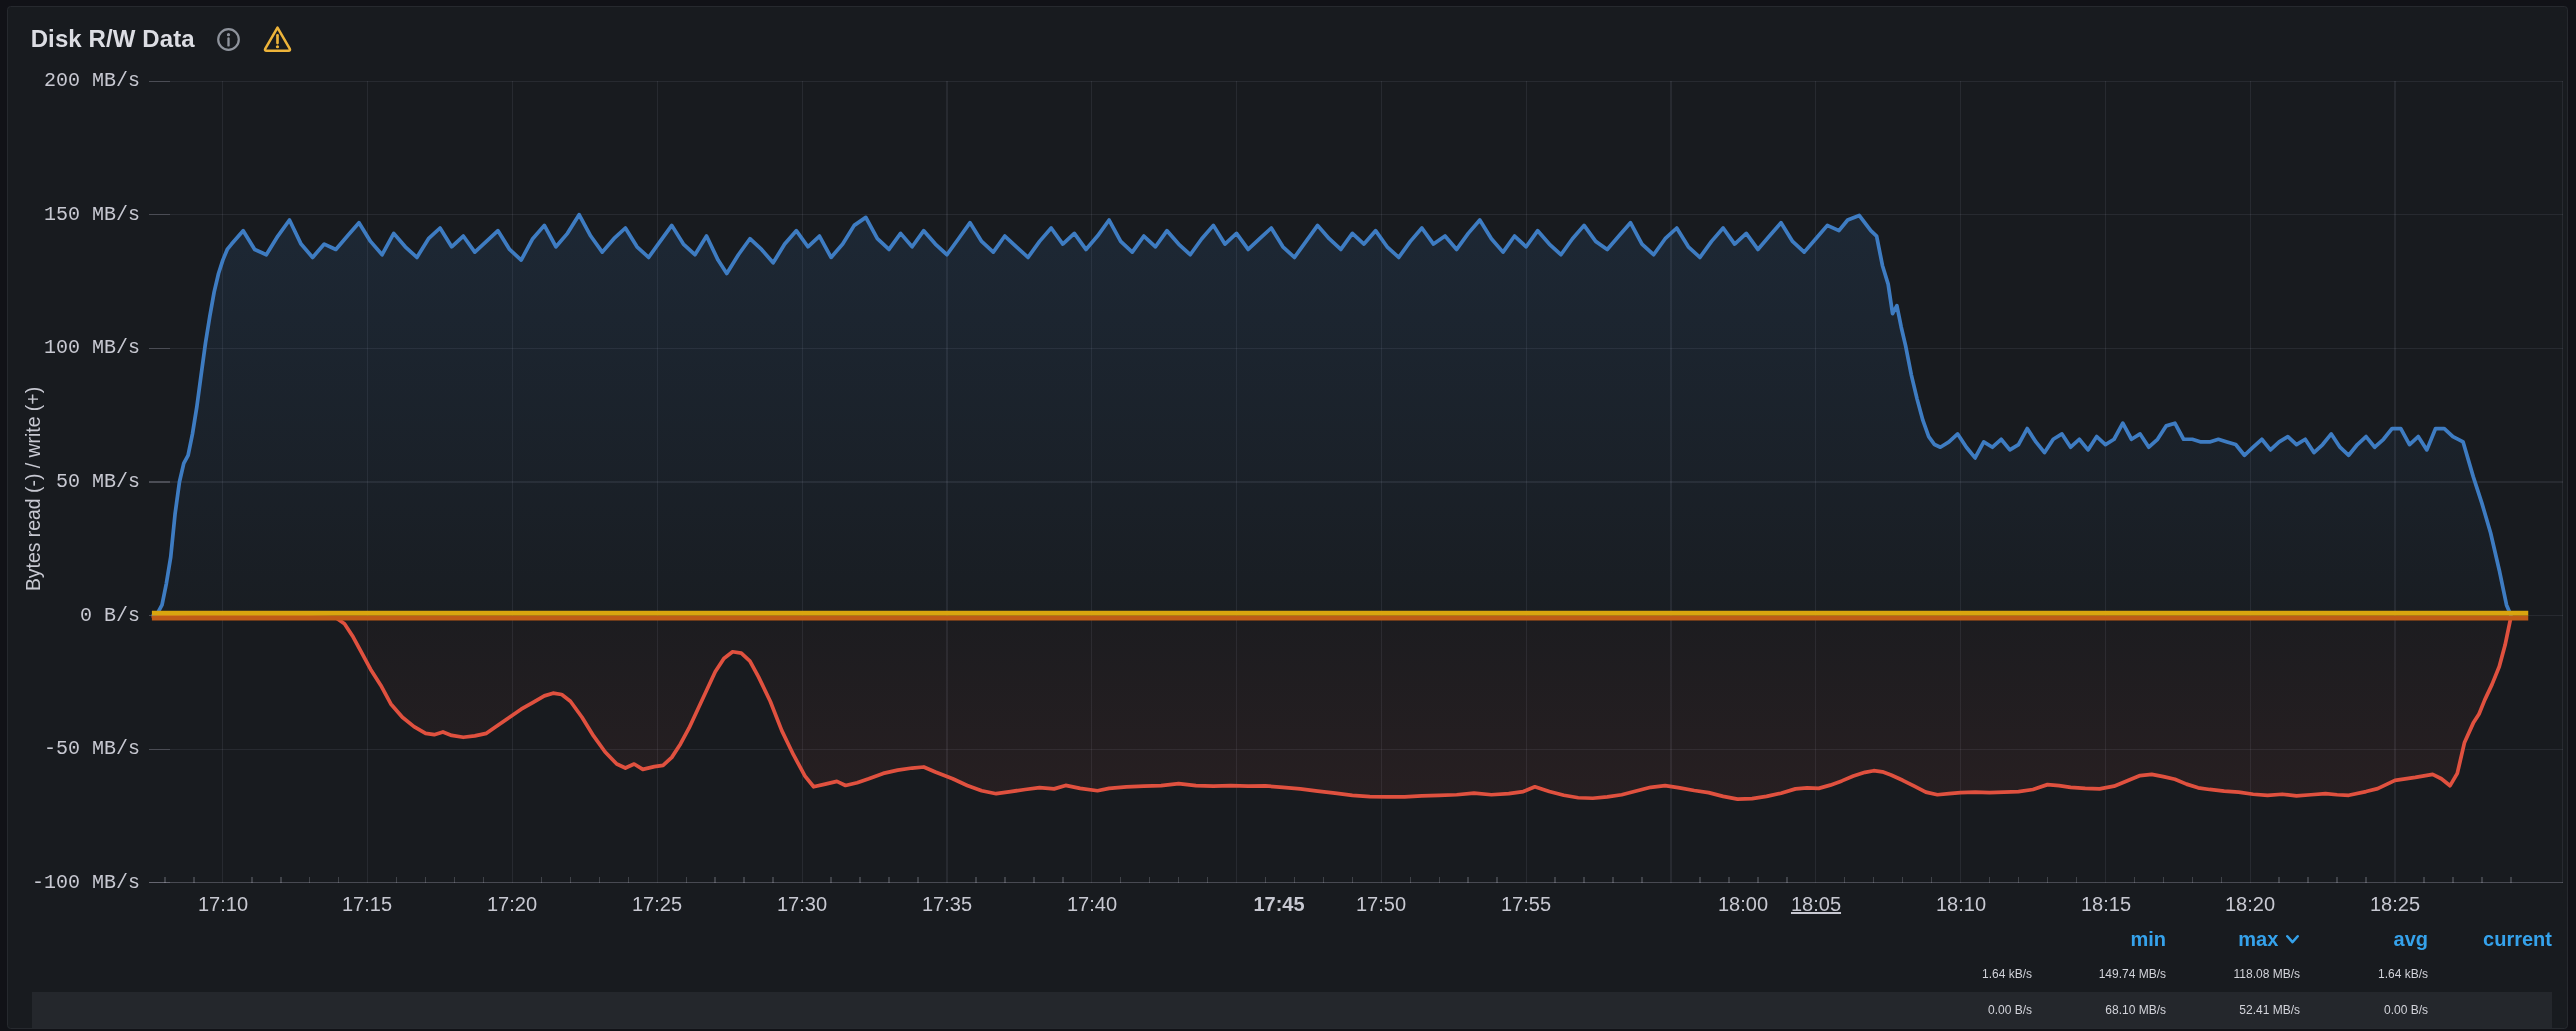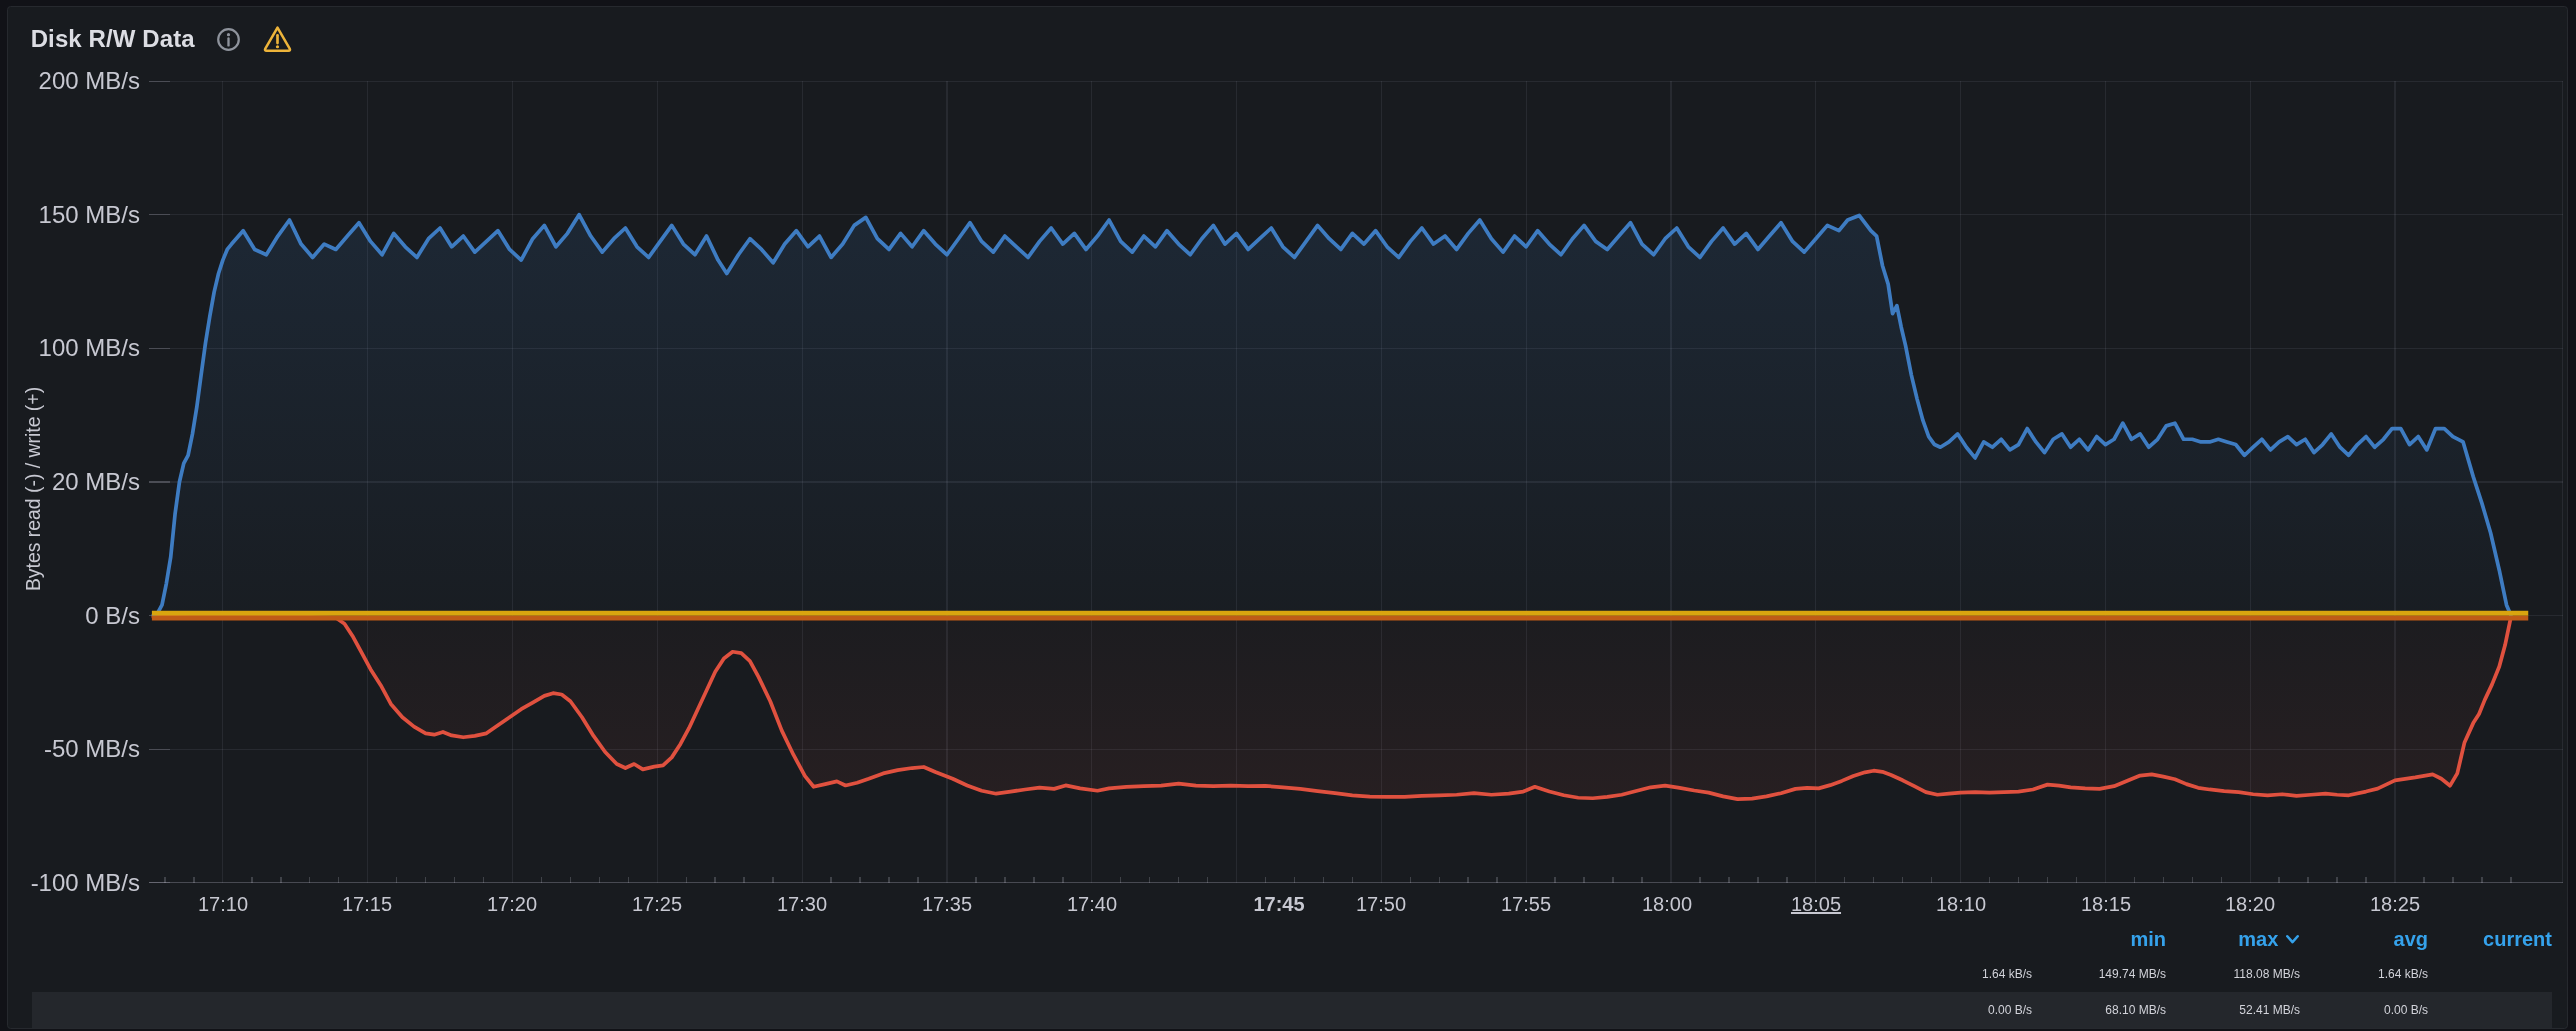--- a/index.html
+++ b/index.html
@@ -8,21 +8,21 @@
   #panel{position:absolute;left:7.4px;top:6px;width:2561px;height:1023px;
          background:var(--panel-bg,#181b1f);border:0.7px solid var(--panel-border,#26292e);
          border-radius:3.7px;box-sizing:border-box;}
   
   #panel-header{position:absolute;left:22.3px;top:15px;height:34px;display:flex;align-items:center;gap:21px;}
   #panel-title{font-size:24px;font-weight:600;color:#dcdde3;letter-spacing:0.1px;cursor:pointer;}
   .hicon{display:flex;align-items:center;justify-content:center;cursor:pointer;}
   
   #chart-svg{position:absolute;left:149px;top:81px;width:2414px;height:802px;}
   
-  .ytick{position:absolute;right:2436px;font-size:24px;color:#c7c8d1;white-space:nowrap;line-height:22.3px;}
+  .ytick{position:absolute;right:2436px;font-size:20px;color:#c7c8d1;white-space:nowrap;line-height:22.3px;font-family:Liberation Mono, monospace;}
   .xtick{position:absolute;top:893px;width:104px;text-align:center;font-size:20px;color:#c7c8d1;line-height:22.3px;}
   #y-axis-title{position:absolute;left:25px;top:482px;transform:translate(-50%,-50%) rotate(-90deg);
                 font-size:19.4px;color:#c7c8d1;white-space:nowrap;}
   
   #legend{position:absolute;left:7.4px;top:922px;width:2561px;box-sizing:border-box;
           padding-left:25px;padding-right:16.4px;}
   .lgrid{display:grid;grid-template-columns:1fr 134px 134px 128px 124px;align-items:center;}
   .lheader{height:34px;}
   .lrow{height:36px;}
   .lrow.hl{background:var(--row-highlight,rgba(204,204,220,0.07));}
@@ -176,37 +176,37 @@
       <polyline points="5.8,719.4 60.3,719.8 138.1,719.8 215.9,719.8 251.0,720.9 262.6,728.8 274.3,746.7 286.0,768.3 297.6,789.8 311.3,811.3 324.9,836.5 340.4,854.4 356.0,867.0 371.6,876.0 383.2,877.8 394.9,874.2 406.6,878.8 422.2,881.3 437.7,879.5 453.3,876.0 468.8,865.2 484.4,854.4 500.0,843.6 515.5,834.7 531.1,825.7 542.8,822.1 554.4,823.9 566.1,832.9 581.7,854.4 597.2,879.5 612.8,901.1 628.4,917.2 640.0,922.6 651.7,917.2 663.4,924.4 678.9,920.8 690.6,919.0 702.3,908.3 714.0,890.3 725.6,868.8 737.3,843.6 749.0,818.5 760.7,793.4 772.3,775.4 784.0,766.5 795.7,768.3 807.3,779.0 819.0,800.6 834.6,832.9 850.1,872.4 865.7,904.7 881.3,933.4 892.9,947.8 908.5,944.2 924.1,940.6 935.7,946.0 951.3,942.4 966.9,937.0 986.3,929.8 1005.8,925.5 1025.2,922.6 1040.8,921.2 1056.4,928.0 1079.7,937.0 1099.2,946.0 1118.6,953.1 1138.1,957.1 1157.5,954.2 1177.0,951.4 1196.4,948.8 1215.9,950.6 1231.4,946.0 1250.9,949.9 1274.2,953.1 1289.8,949.9 1313.2,947.8 1336.5,947.0 1359.8,946.3 1383.2,943.5 1406.5,946.3 1429.9,947.0 1453.2,946.3 1476.6,947.0 1499.9,946.7 1523.3,948.5 1546.6,950.6 1569.9,953.5 1593.3,956.4 1616.6,959.2 1640.0,961.0 1663.3,961.4 1686.7,961.4 1710.0,960.0 1733.4,959.2 1756.7,958.5 1780.1,956.4 1803.4,958.5 1826.7,957.1 1846.2,954.2 1861.8,947.8 1881.2,954.2 1900.7,959.2 1920.1,962.5 1939.6,963.2 1959.0,961.4 1978.5,958.5 1997.9,953.5 2017.4,948.5 2036.8,946.3 2056.3,949.2 2075.8,952.8 2095.2,955.7 2114.7,960.7 2134.1,964.3 2153.6,963.6 2173.0,960.7 2192.5,956.4 2211.9,950.6 2227.5,949.2 2243.1,949.9 2258.6,945.6 2274.2,939.9 2289.7,933.4 2305.3,928.4 2317.0,926.2 2328.7,927.7 2340.3,932.0 2355.9,939.1 2371.5,947.0 2387.0,954.9 2402.6,958.5 2418.1,957.1 2433.7,955.7 2453.2,954.9 2472.6,955.7 2492.1,954.9 2511.5,954.2 2531.0,951.4 2550.4,944.9 2566.0,946.3 2581.6,948.5 2601.0,949.9 2620.5,950.6 2639.9,947.0 2659.4,939.1 2674.9,932.7 2690.5,931.2 2706.1,934.1 2721.6,937.7 2737.2,944.2 2752.8,949.2 2768.3,951.4 2787.8,953.5 2807.2,954.9 2826.7,957.8 2846.1,959.2 2865.6,957.8 2885.0,960.0 2904.5,958.5 2924.0,957.1 2939.5,958.5 2955.1,959.2 2978.4,954.2 2994.0,950.3 3017.3,939.1 3044.6,935.2 3067.9,931.2 3079.6,937.0 3091.3,946.3 3101.0,929.8 3110.7,888.2 3122.4,862.3 3130.2,850.1 3137.9,831.1 3147.7,810.3 3157.4,786.2 3165.2,757.5 3173.0,719.8" fill="none" stroke="#e0513f" stroke-width="5" stroke-linejoin="round" stroke-linecap="round"></polyline>
       <polyline points="5.8,717.3 11.7,714.4 17.5,703.6 23.3,674.9 29.2,639.0 35.0,581.6 40.9,538.5 46.7,513.4 52.5,502.6 58.4,473.9 64.2,438.0 70.0,394.9 75.9,351.8 81.7,315.9 87.5,283.6 93.4,258.5 99.2,240.5 105.1,226.2 110.9,219.0 126.5,201.0 142.0,226.2 157.6,233.3 173.1,208.2 188.7,186.7 204.3,219.0 219.8,236.9 235.4,219.0 251.0,226.2 266.5,208.2 282.1,190.3 297.6,215.4 313.2,233.3 328.8,204.6 344.3,222.6 359.9,236.9 375.5,211.8 391.0,197.4 406.6,222.6 422.2,208.2 437.7,229.8 453.3,215.4 468.8,201.0 484.4,226.2 500.0,240.5 515.5,211.8 531.1,193.9 546.7,222.6 562.2,204.6 577.8,179.5 593.4,208.2 608.9,229.8 624.5,211.8 640.0,197.4 655.6,222.6 671.2,236.9 686.7,215.4 702.3,193.9 717.9,219.0 733.4,233.3 749.0,208.2 764.5,240.5 776.2,258.5 791.8,233.3 807.3,211.8 822.9,226.2 838.5,244.1 854.0,219.0 869.6,201.0 885.2,222.6 900.7,208.2 916.3,236.9 931.9,219.0 947.4,193.9 963.0,183.1 978.5,211.8 994.1,226.2 1009.7,204.6 1025.2,222.6 1040.8,201.0 1056.4,219.0 1071.9,233.3 1087.5,211.8 1103.0,190.3 1118.6,215.4 1134.2,229.8 1149.7,208.2 1165.3,222.6 1180.9,236.9 1196.4,215.4 1212.0,197.4 1227.6,219.0 1243.1,204.6 1258.7,226.2 1274.2,208.2 1289.8,186.7 1305.4,215.4 1320.9,229.8 1336.5,208.2 1352.1,222.6 1367.6,201.0 1383.2,219.0 1398.8,233.3 1414.3,211.8 1429.9,193.9 1445.4,219.0 1461.0,204.6 1476.6,226.2 1492.1,211.8 1507.7,197.4 1523.3,222.6 1538.8,236.9 1554.4,215.4 1569.9,193.9 1585.5,211.8 1601.1,226.2 1616.6,204.6 1632.2,219.0 1647.8,201.0 1663.3,222.6 1678.9,236.9 1694.5,215.4 1710.0,197.4 1725.6,219.0 1741.1,208.2 1756.7,226.2 1772.3,204.6 1787.8,186.7 1803.4,211.8 1819.0,229.8 1834.5,208.2 1850.1,222.6 1865.6,201.0 1881.2,219.0 1896.8,233.3 1912.3,211.8 1927.9,193.9 1943.5,215.4 1959.0,226.2 1974.6,208.2 1990.2,190.3 2005.7,219.0 2021.3,233.3 2036.8,211.8 2052.4,197.4 2068.0,222.6 2083.5,236.9 2099.1,215.4 2114.7,197.4 2130.2,219.0 2145.8,204.6 2161.4,226.2 2176.9,208.2 2192.5,190.3 2208.0,215.4 2223.6,229.8 2239.2,211.8 2254.7,193.9 2270.3,201.0 2282.0,186.7 2297.5,180.6 2313.1,201.0 2320.9,208.2 2328.7,247.7 2336.4,272.8 2342.3,312.3 2348.1,301.6 2353.9,330.3 2359.8,355.4 2367.6,394.9 2375.3,427.2 2383.1,455.9 2390.9,477.5 2398.7,488.2 2406.5,491.8 2418.1,484.7 2429.8,473.9 2441.5,491.8 2453.2,506.2 2464.8,484.7 2476.5,491.8 2488.2,481.1 2499.9,495.4 2511.5,488.2 2523.2,466.7 2534.9,484.7 2546.5,499.0 2558.2,481.1 2569.9,473.9 2581.6,491.8 2593.2,481.1 2604.9,495.4 2616.6,477.5 2628.3,488.2 2639.9,481.1 2651.6,459.5 2663.3,481.1 2674.9,473.9 2686.6,491.8 2698.3,481.1 2710.0,463.1 2721.6,459.5 2733.3,481.1 2745.0,481.1 2756.6,484.7 2768.3,484.7 2780.0,481.1 2791.7,484.7 2803.3,488.2 2815.0,502.6 2826.7,491.8 2838.4,481.1 2850.0,495.4 2861.7,484.7 2873.4,477.5 2885.0,488.2 2896.7,481.1 2908.4,499.0 2920.1,488.2 2931.7,473.9 2943.4,491.8 2955.1,502.6 2966.8,488.2 2978.4,477.5 2990.1,491.8 3001.8,481.1 3013.4,466.7 3025.1,466.7 3036.8,488.2 3048.5,477.5 3060.1,495.4 3071.8,466.7 3083.5,466.7 3095.1,477.5 3108.8,484.7 3122.4,531.3 3134.1,567.2 3145.7,606.7 3157.4,657.0 3167.1,703.6 3173.0,717.3" fill="none" stroke="#3e7cc2" stroke-width="5" stroke-linejoin="round" stroke-linecap="round"></polyline>
       <line x1="3.8908218356328597" y1="714.8" x2="3196.3101379724053" y2="714.8" stroke="#d9a50f" stroke-width="6.5"></line>
       <line x1="3.8908218356328597" y1="721.2" x2="3196.3101379724053" y2="721.2" stroke="#bf5b17" stroke-width="6.5"></line>
     </svg>
 
   <div id="y-ticks">
       <div class="ytick" style="top: 70px;">200 MB/s</div>
       <div class="ytick" style="top: 204px;">150 MB/s</div>
       <div class="ytick" style="top: 337px;">100 MB/s</div>
-      <div class="ytick" style="top: 471px;">20 MB/s</div>
+      <div class="ytick" style="top: 471px;">50 MB/s</div>
       <div class="ytick" style="top: 605px;">0 B/s</div>
       <div class="ytick" style="top: 738px;">-50 MB/s</div>
       <div class="ytick" style="top: 872px;">-100 MB/s</div>
     </div>
   <div id="x-ticks">
       <div class="xtick" style="left: 171px;">17:10</div>
       <div class="xtick" style="left: 315px;">17:15</div>
       <div class="xtick" style="left: 460px;">17:20</div>
       <div class="xtick" style="left: 605px;">17:25</div>
       <div class="xtick" style="left: 750px;">17:30</div>
       <div class="xtick" style="left: 895px;">17:35</div>
       <div class="xtick" style="left: 1040px;">17:40</div>
       <div class="xtick" style="left: 1227px; font-weight: bold;">17:45</div>
       <div class="xtick" style="left: 1329px;">17:50</div>
       <div class="xtick" style="left: 1474px;">17:55</div>
-      <div class="xtick" style="left: 1615px;">18:00</div>
+      <div class="xtick" style="left: 1691px;">18:00</div>
       <div class="xtick" style="left: 1764px; text-decoration: underline;">18:05</div>
       <div class="xtick" style="left: 1909px;">18:10</div>
       <div class="xtick" style="left: 2054px;">18:15</div>
       <div class="xtick" style="left: 2198px;">18:20</div>
       <div class="xtick" style="left: 2343px;">18:25</div>
     </div>
 
   <div id="legend">
     <div class="lgrid lheader">
       <div></div>

